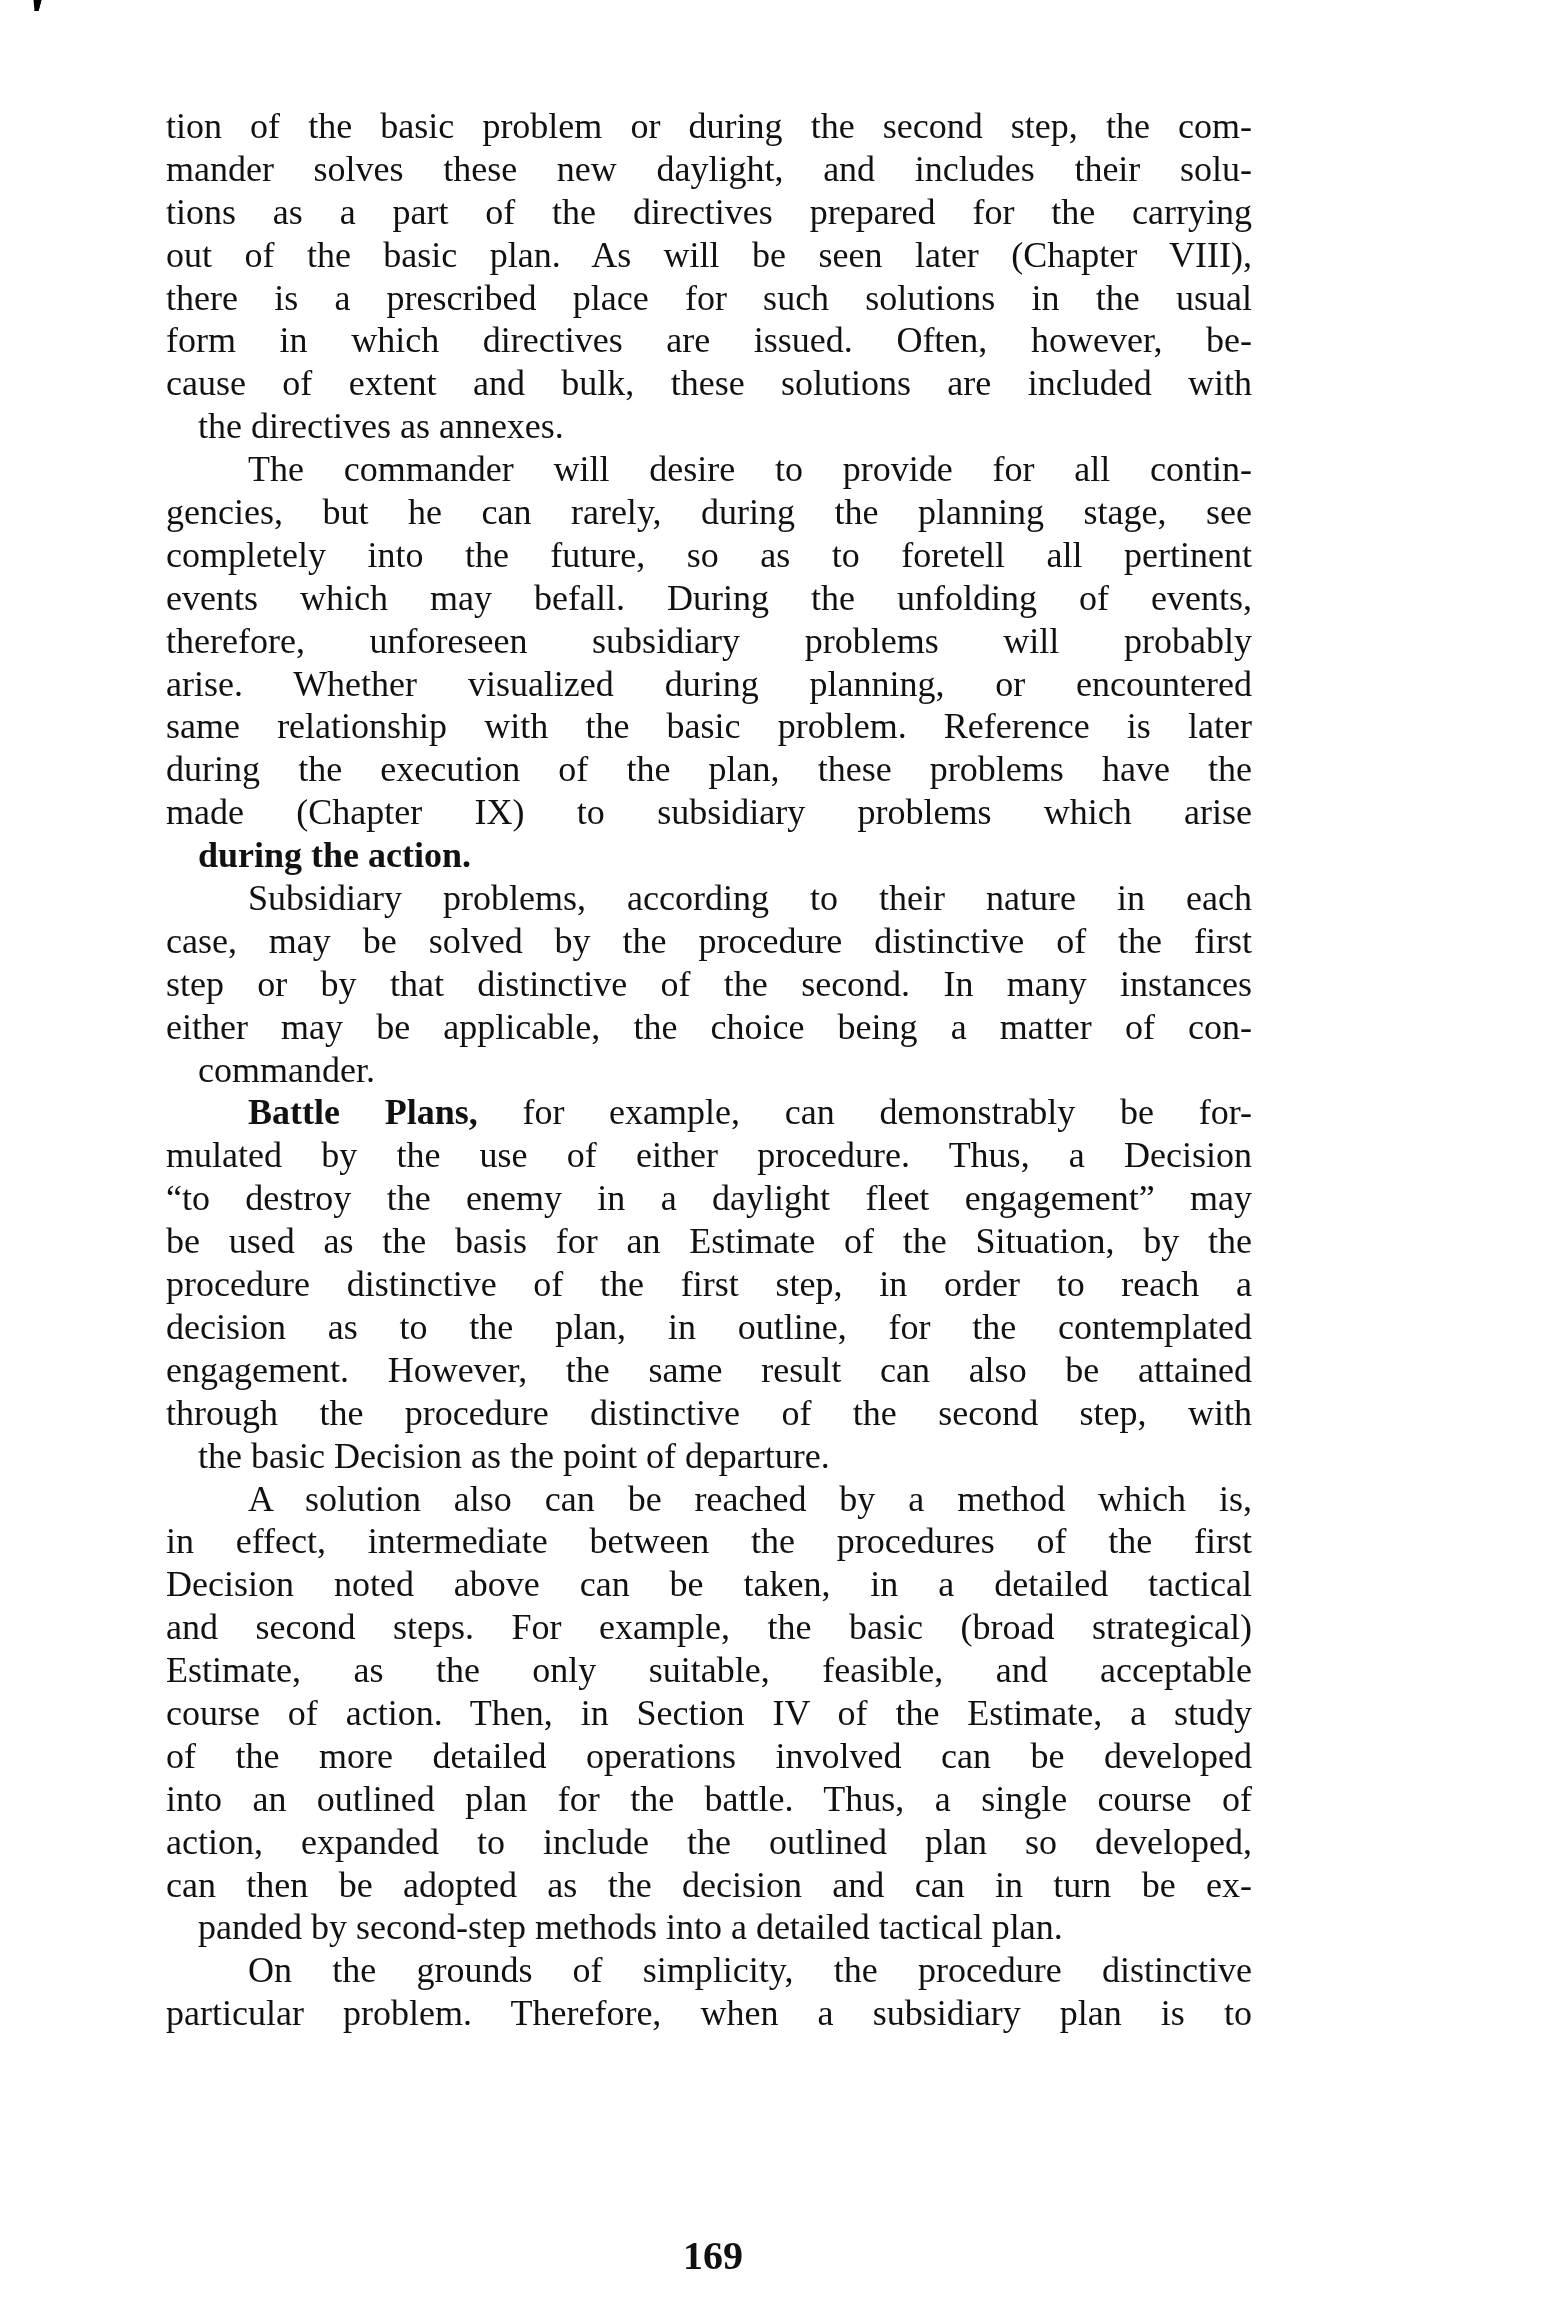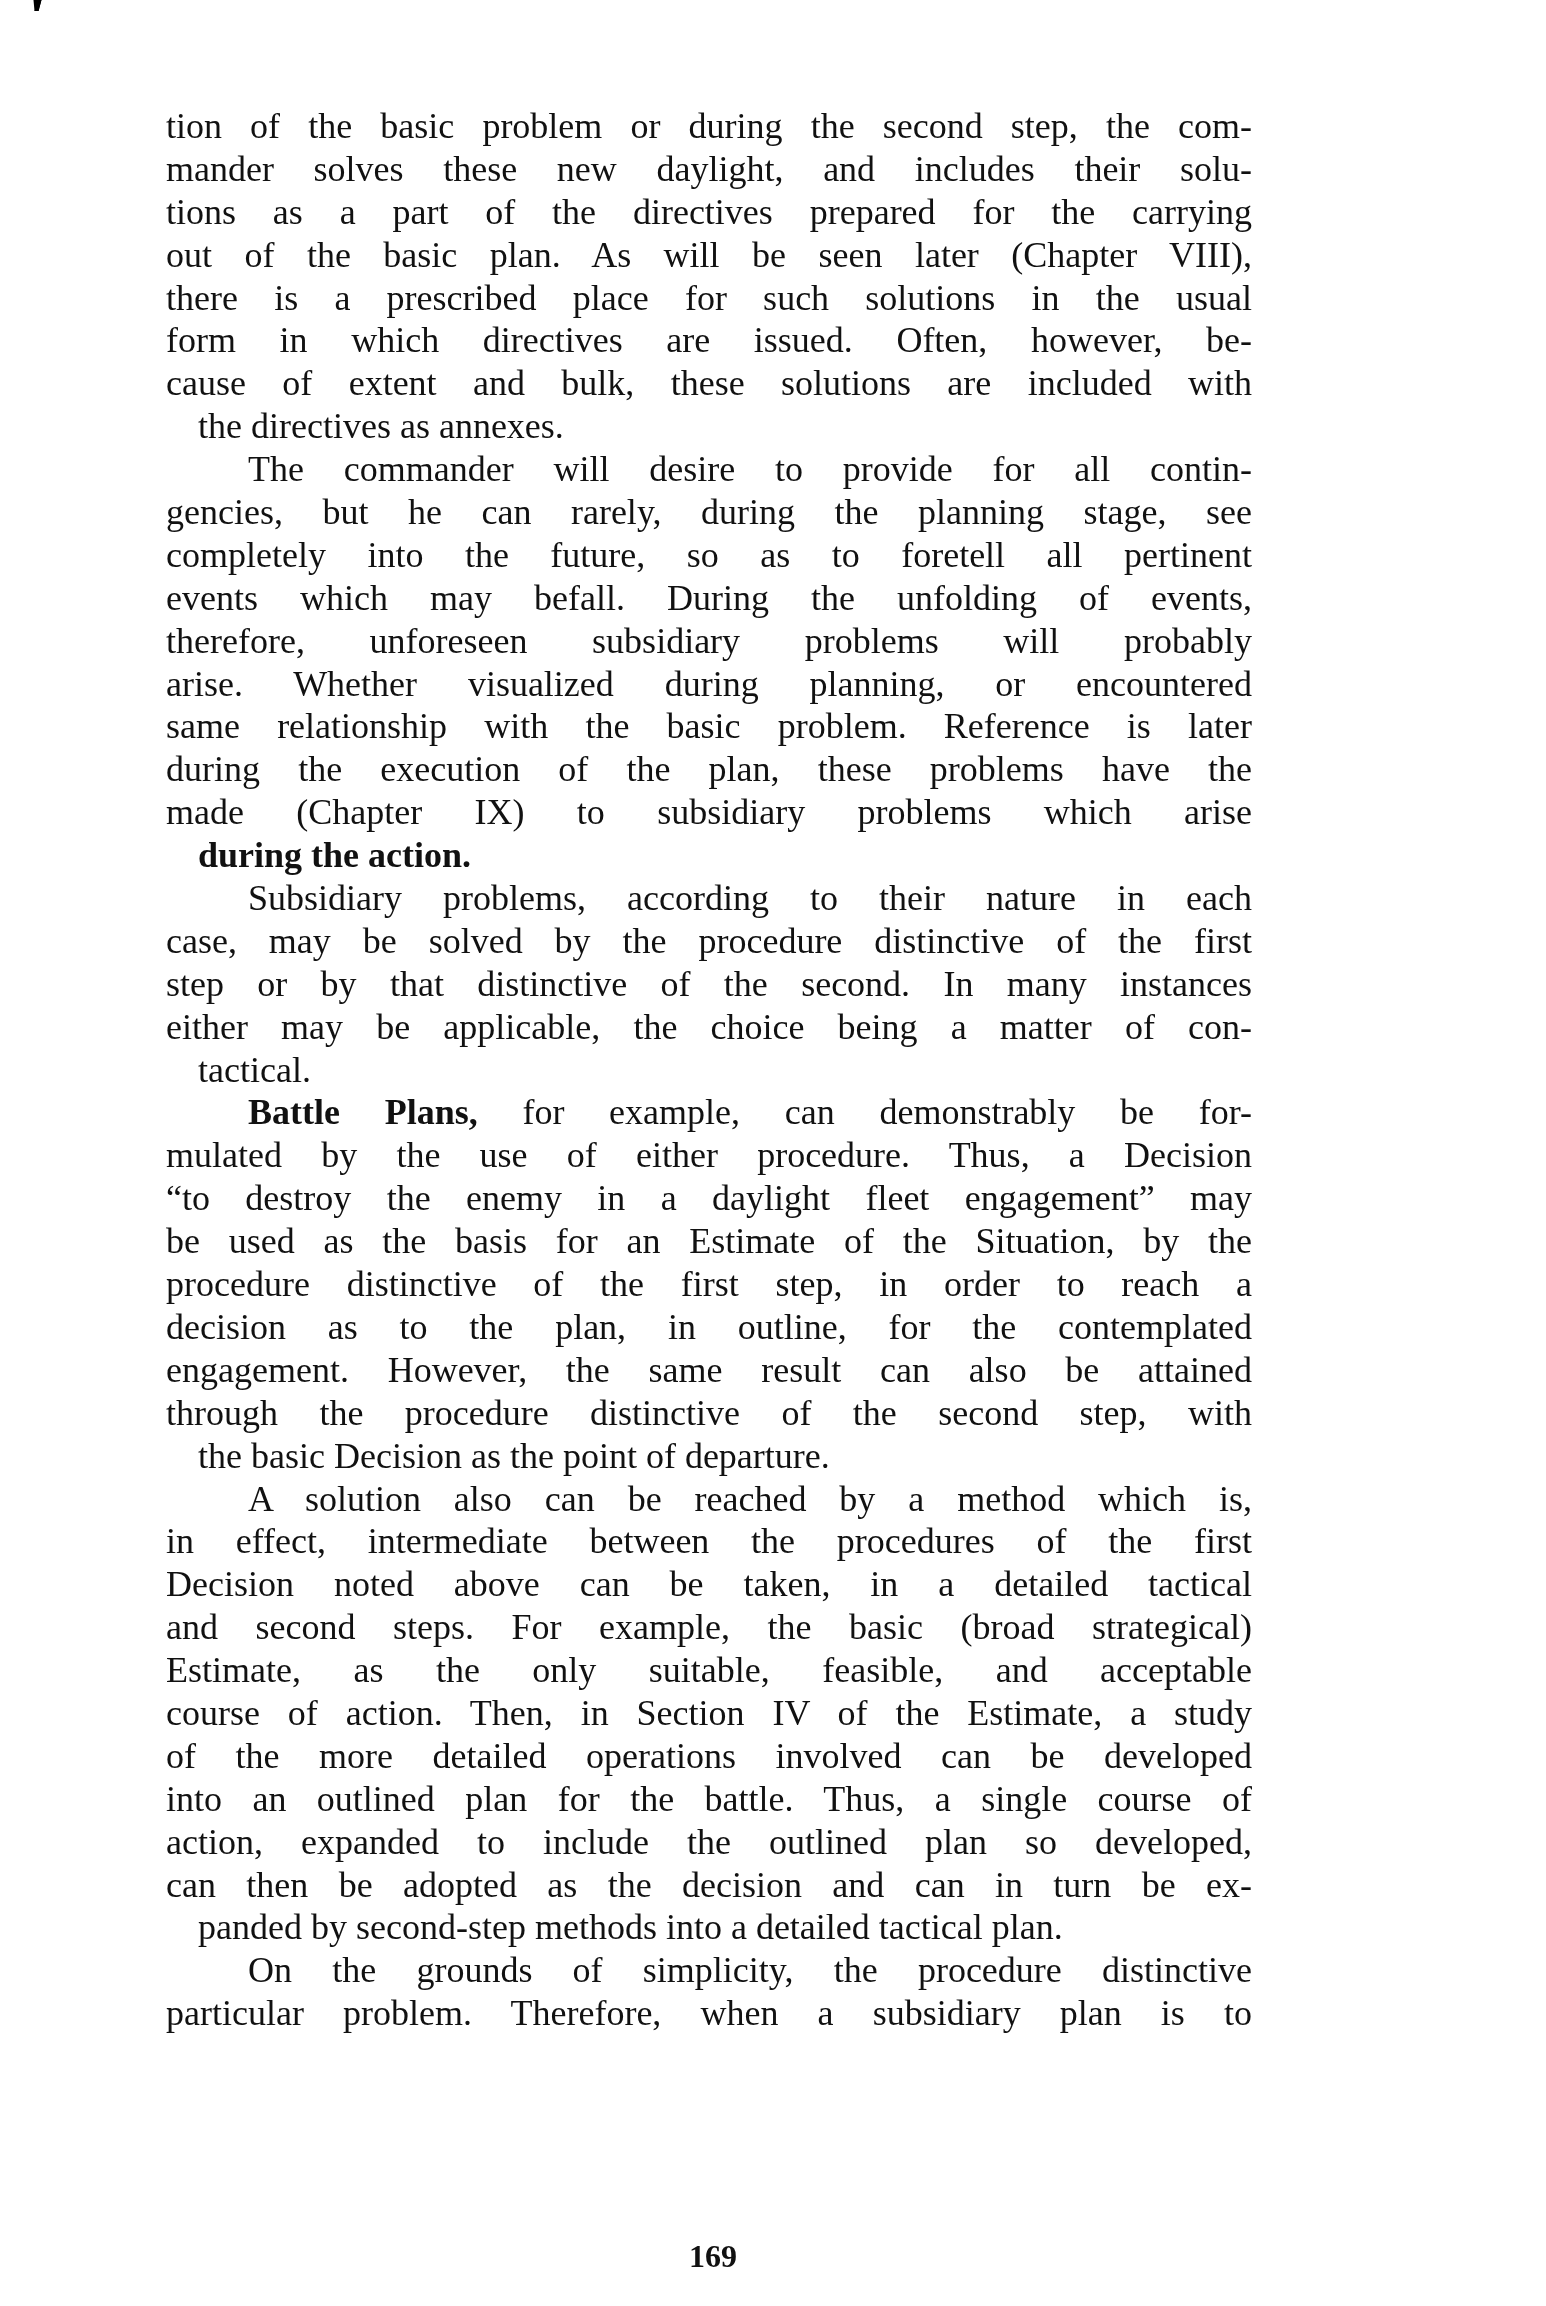--- a/index.html
+++ b/index.html
@@ -58,21 +58,21 @@
   .line.last .wrap {
     text-align-last: left;
   }
   b { font-weight: bold; }
   .page-number {
     position: absolute;
     left: 0;
     width: 1426px;
     top: 2236px;
     text-align: center;
-    font-size: 32px;
+    font-size: 40px;
     font-weight: bold;
     line-height: 40px;
   }
 </style>
 </head>
 <body>
 
 <div class="scan-mark"></div>
 
 <div class="page" id="page-body">
@@ -141,21 +141,21 @@
       <div class="line">
         <span class="wrap"><span>case, may be solved by the procedure distinctive of the first</span></span>
       </div>
       <div class="line">
         <span class="wrap"><span>step or by that distinctive of the second. In many instances</span></span>
       </div>
       <div class="line">
         <span class="wrap"><span>either may be applicable, the choice being a matter of con-</span></span>
       </div>
       <div class="line last">
-        <span class="wrap"><span>tactical.</span></span>
+        <span class="wrap"><span>commander.</span></span>
       </div>
     </div>
     <div>
       <div class="line indent">
         <span class="wrap"><b>Battle Plans,</b><span> for example, can demonstrably be for-</span></span>
       </div>
       <div class="line">
         <span class="wrap"><span>mulated by the use of either procedure.  Thus, a Decision</span></span>
       </div>
       <div class="line">

